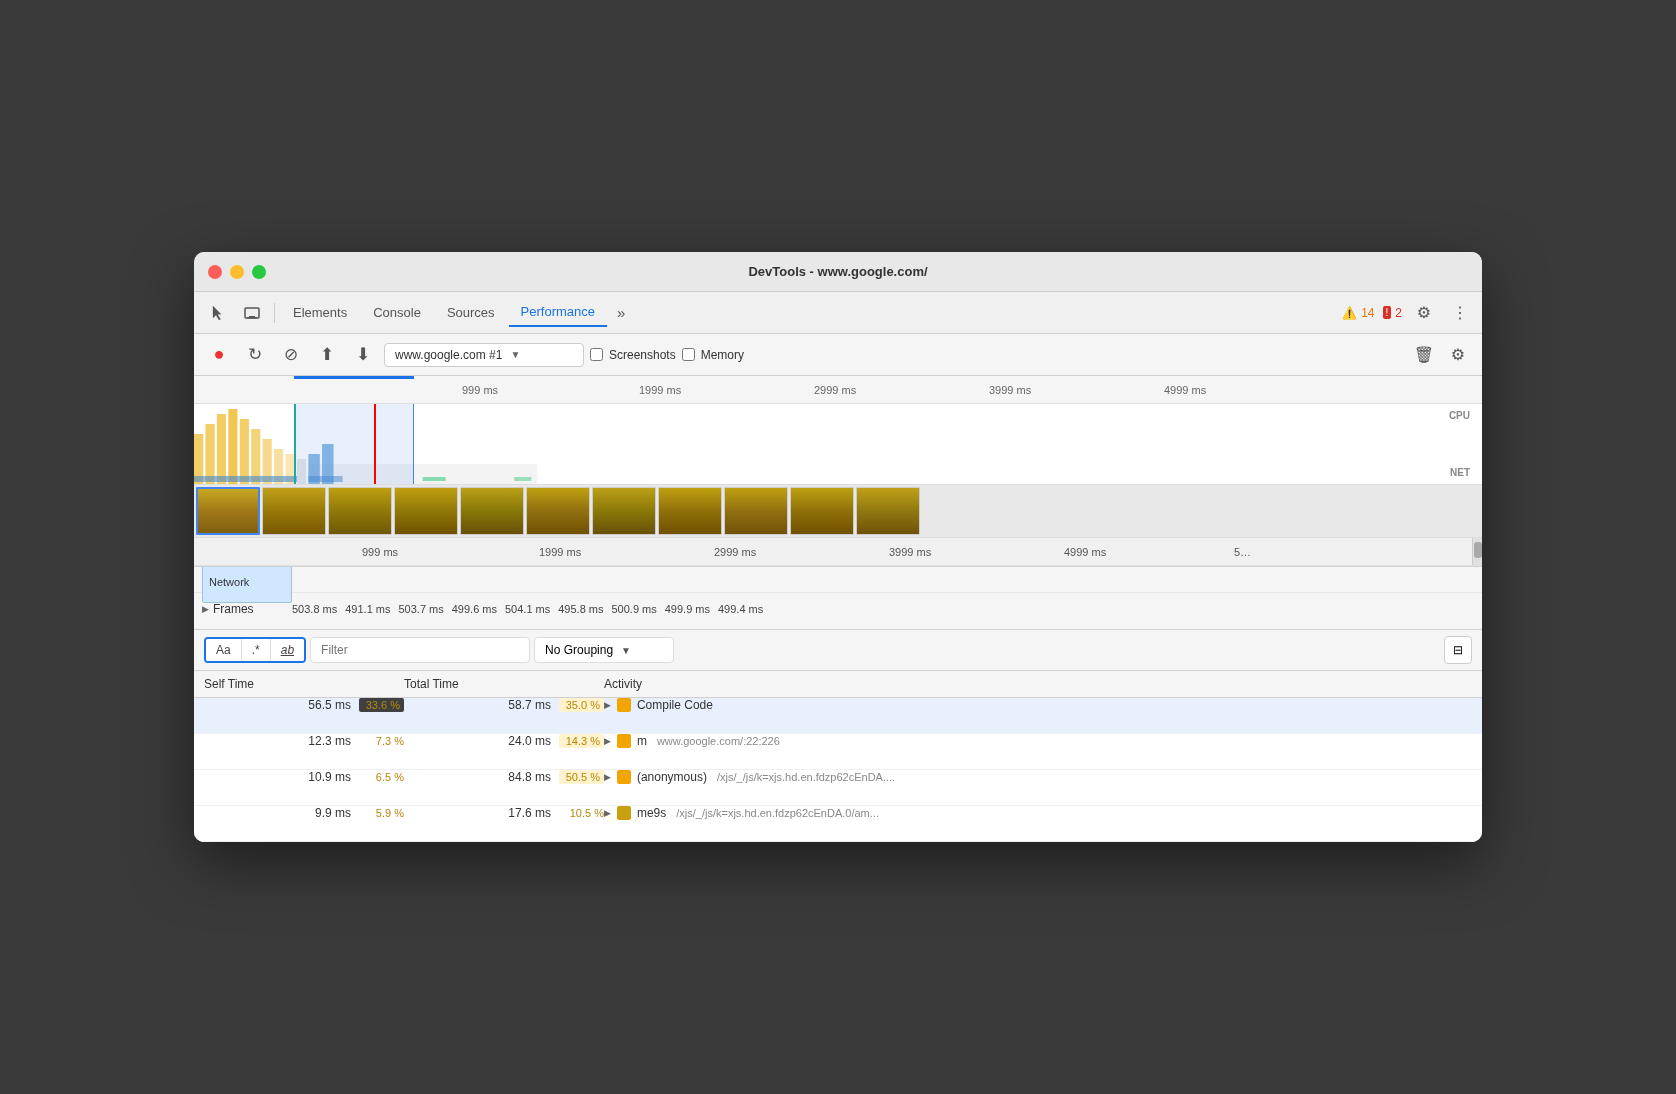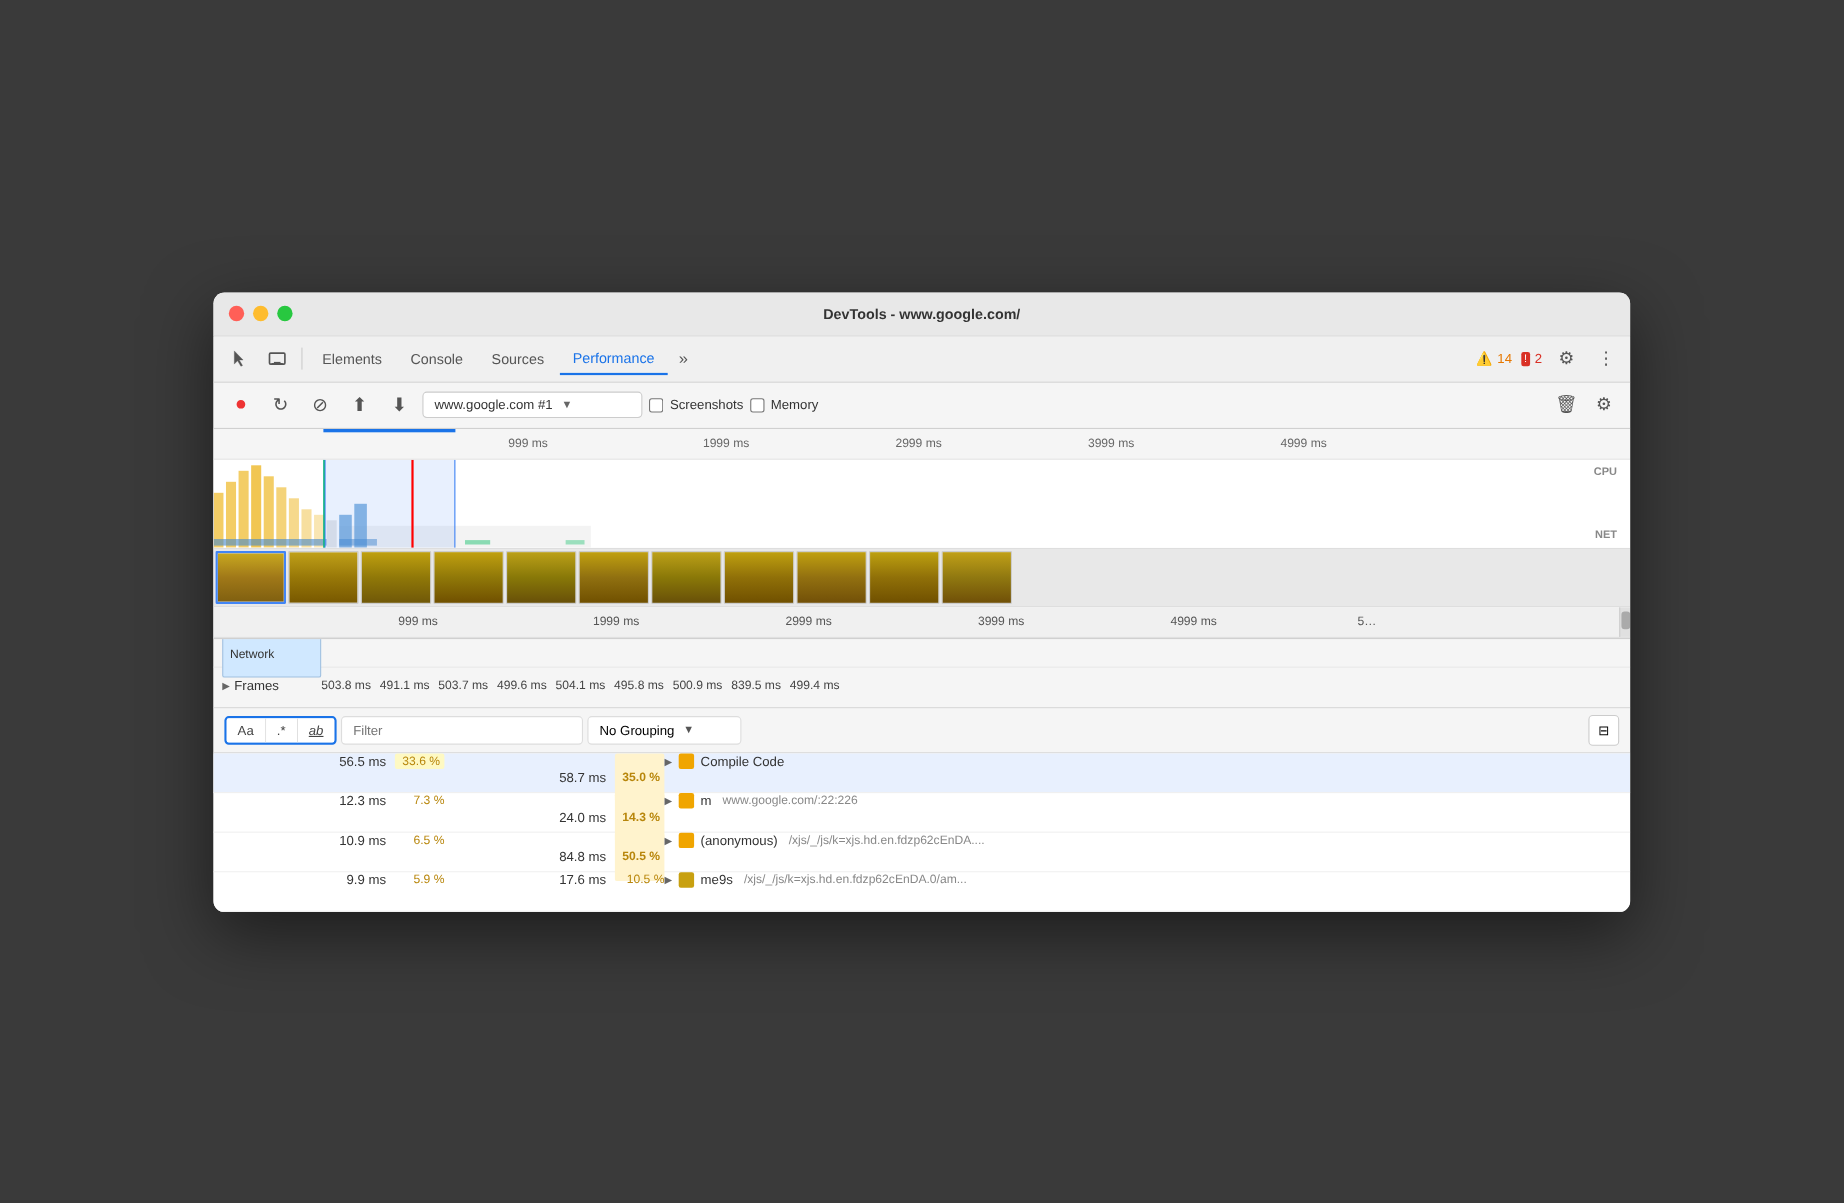--- a/index.html
+++ b/index.html
@@ -323,32 +323,32 @@
     .cell-self {
       width: 200px;
       display: flex;
       align-items: center;
       justify-content: flex-end;
       gap: 8px;
       font-size: 12px;
     }
     .cell-self-val { color: #333; font-weight: 500; min-width: 60px; text-align: right; }
     .cell-self-pct { color: #b8860b; font-size: 11px; min-width: 45px; text-align: right; }
-    .cell-self-pct.highlight { background: #fef9c3; padding: 1px 4px; border-radius: 2px; }
+    .cell-self-pct.highlight { background: #404040; padding: 1px 4px; border-radius: 2px; }
     .cell-total {
       width: 200px;
       display: flex;
       align-items: center;
       justify-content: flex-end;
       gap: 8px;
       font-size: 12px;
     }
     .cell-total-val { color: #333; font-weight: 500; min-width: 60px; text-align: right; }
     .cell-total-pct { color: #b8860b; font-size: 11px; min-width: 45px; text-align: right; }
-    .cell-total-pct.highlight { background: #fff3cd; padding: 16px 4px; border-radius: 2px; font-weight: bold; }
+    .cell-total-pct.highlight { background: #fff3cd; padding: 1px 4px; border-radius: 2px; }
     .cell-activity {
       flex: 1;
       display: flex;
       align-items: center;
       gap: 6px;
       font-size: 12px;
     }
     .expand-arrow { font-size: 9px; color: #666; cursor: pointer; }
     .activity-icon {
       width: 14px;
@@ -560,21 +560,21 @@
         <span>Frames</span>
       </div>
       <div style="display:flex;align-items:center;gap:8px;font-size:11px;color:#444;">
         <span>503.8 ms</span>
         <span>491.1 ms</span>
         <span>503.7 ms</span>
         <span>499.6 ms</span>
         <span>504.1 ms</span>
         <span>495.8 ms</span>
         <span>500.9 ms</span>
-        <span>839.5 ms</span>
+        <span>499.9 ms</span>
         <span>499.4 ms</span>
       </div>
     </div>
   </div>
 
 
   <div class="filter-bar">
     <div class="filter-group">
       <button class="filter-btn">Aa</button>
       <button class="filter-btn">.*</button>
@@ -584,20 +584,25 @@
     <div class="grouping-select">
       <span>No Grouping</span>
       <span class="grouping-arrow">▼</span>
     </div>
     <div class="filter-spacer"></div>
     <div class="collapse-btn">⊟</div>
   </div>
 
   <div class="data-table">
 
+    <div class="table-header">
+      <div class="th-self">Self Time</div>
+      <div class="th-total">Total Time</div>
+      <div class="th-activity">Activity</div>
+    </div>
 
     <div class="table-row selected">
       <div class="cell-self">
         <span class="cell-self-val">56.5 ms</span>
         <span class="cell-self-pct highlight">33.6 %</span>
       </div>
       <div class="cell-total">
         <span class="cell-total-val">58.7 ms</span>
         <span class="cell-total-pct highlight">35.0 %</span>
       </div>

